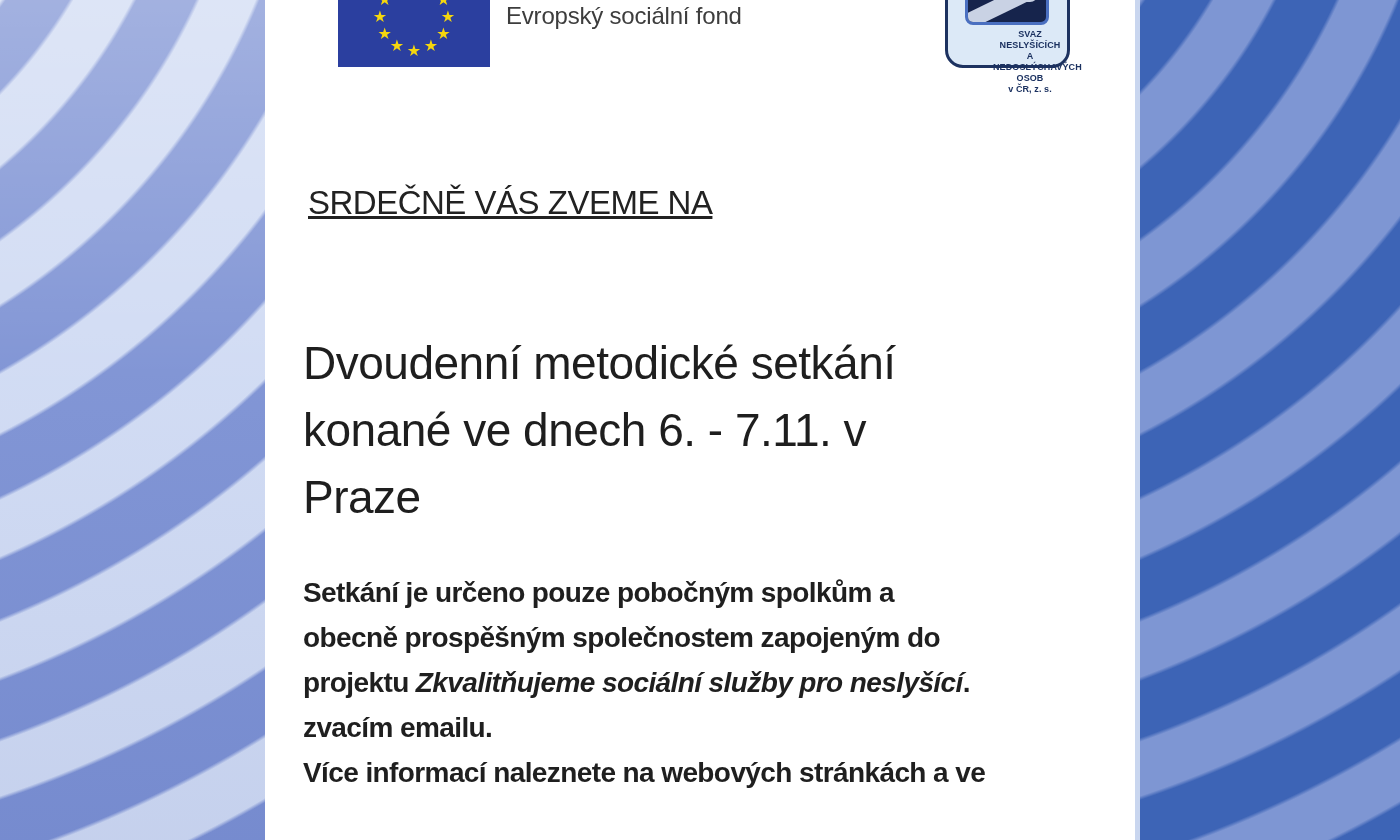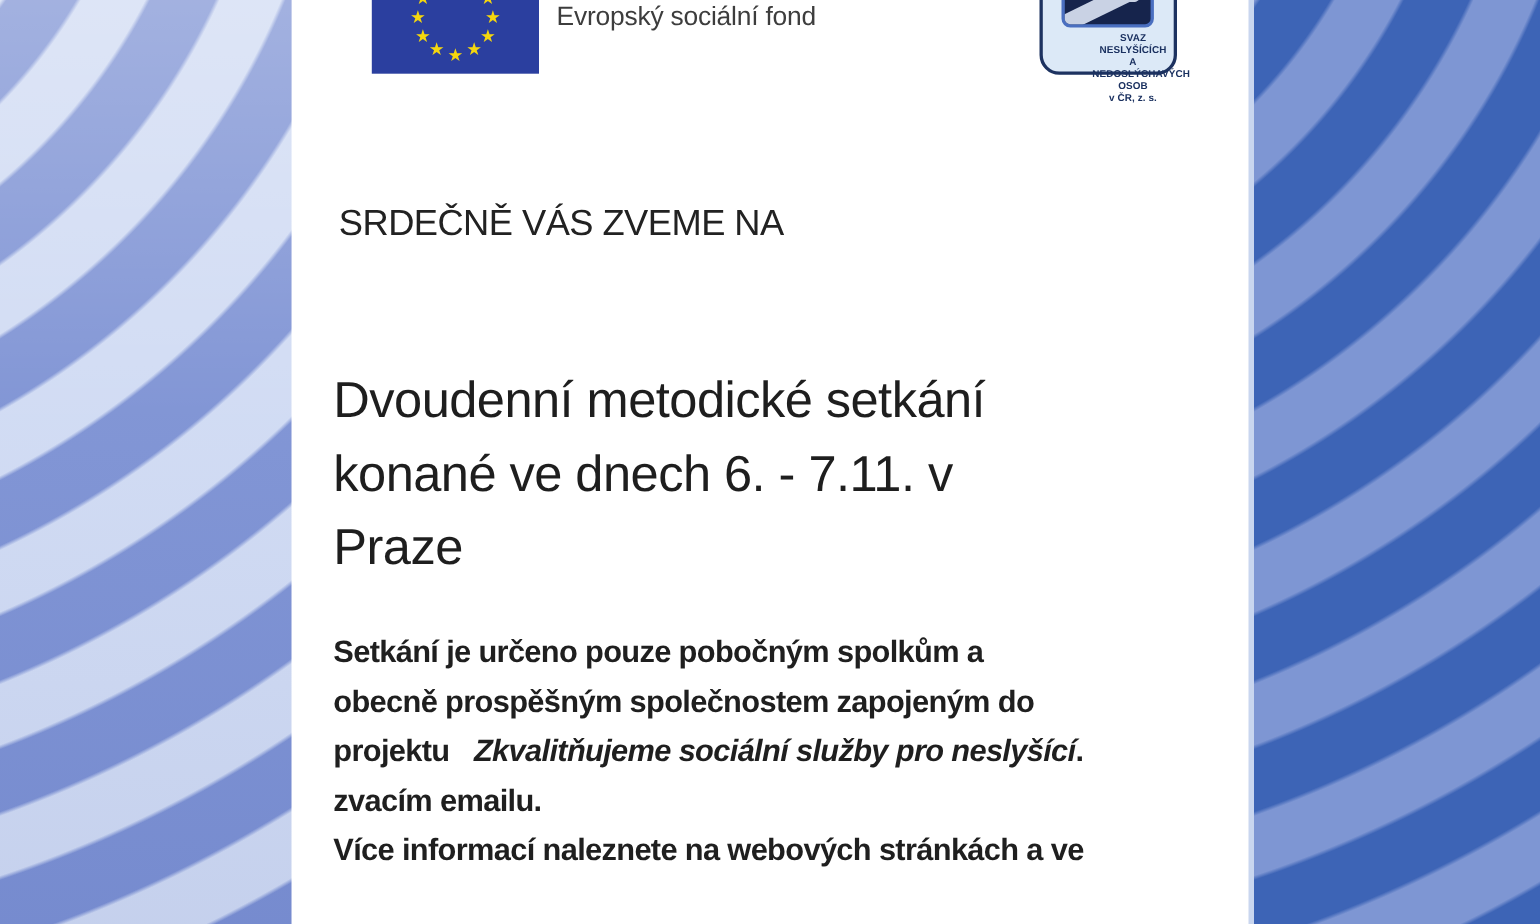--- a/index.html
+++ b/index.html
@@ -64,33 +64,33 @@
   }
   .snn-text{
     position:absolute;left:0;right:0;top:58px;text-align:center;
     font-size:9px;line-height:11px;font-weight:bold;color:#1b3160;
     letter-spacing:0.1px;
     padding-left:45px;
   }
   
   .invite-line{
     position:absolute;left:308px;top:184px;
-    font-size:33px;letter-spacing:-0.5px;color:#222222;
+    font-size:33px;letter-spacing:-0.5px;color:#222222;text-decoration:underline;
   }
   .event-title{
     position:absolute;left:303px;top:330px;width:747px;
     font-size:46px;line-height:67px;color:#1e1e1e;text-align:left;
     letter-spacing:-0.5px;
   }
   .body-text{
     position:absolute;left:303px;top:570px;width:800px;
     font-size:28px;line-height:45px;color:#1f1f1f;letter-spacing:-0.6px;font-weight:bold;
   }
   .body-line{white-space:nowrap;}
-  .body-line .it{font-style:italic;margin-left:15px;}
+  .body-line .it{font-style:italic;}
 </style>
 </head>
 <body>
 
 <div id="poster">
 
   <div class="side-panel left"></div>
   <div class="side-panel right"></div>
 
   <div class="eu-flag">

